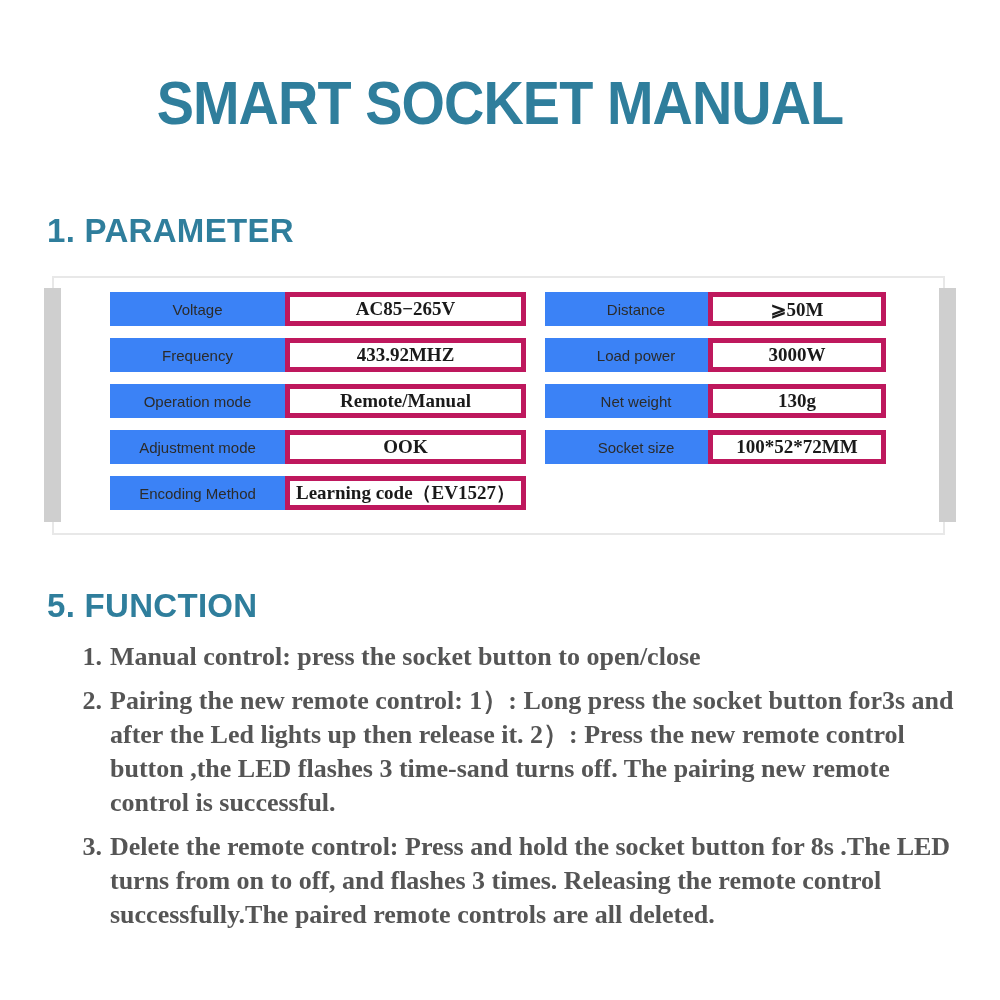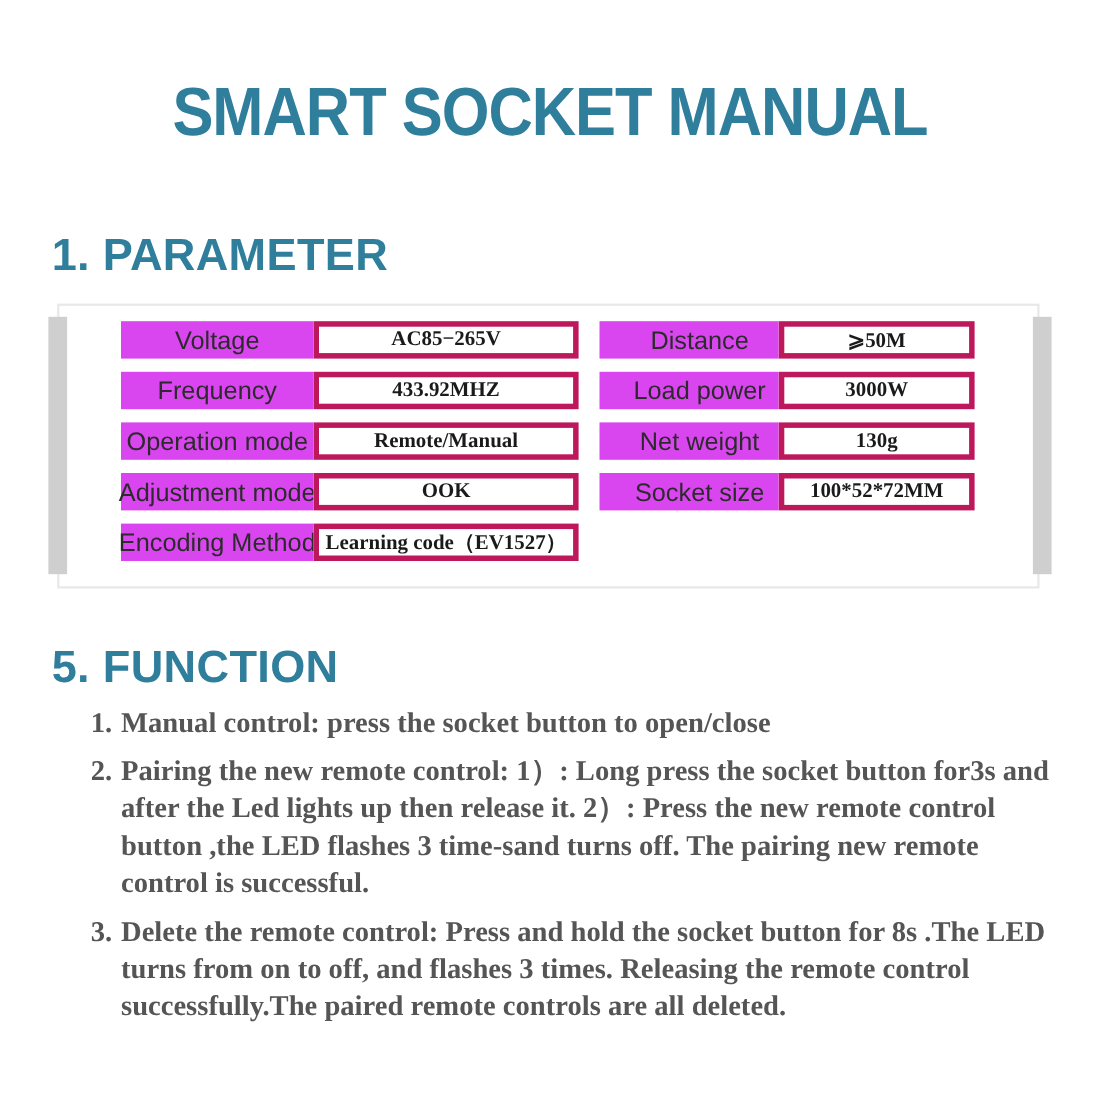--- a/index.html
+++ b/index.html
@@ -32,21 +32,21 @@
     transform-origin: center center;
     white-space: nowrap;
   }
 
   
   .section-heading {
     position: absolute;
     left: 47px;
     font-family: "Liberation Sans", sans-serif;
     font-weight: bold;
-    font-size: 41px;
+    font-size: 33px;
     line-height: 38px;
     color: #2f7e9c;
     letter-spacing: 0.3px;
     white-space: nowrap;
   }
   #heading-parameter { top: 212px; }
   #heading-function  { top: 587px; }
 
   
   .table-frame {
@@ -90,24 +90,24 @@
   .param-row {
     display: flex;
     height: 34px;
   }
   #param-col-left .param-label  { width: 175px; }
   #param-col-left .param-value  { width: 241px; }
   #param-col-right .param-label { width: 163px; padding-left: 19px; }
   #param-col-right .param-value { width: 178px; }
 
   .param-label {
-    background: #d946ef;
+    background: #3b82f6;
     color: #2b2b2b;
     font-family: "Liberation Sans", sans-serif;
-    font-size: 23px;
+    font-size: 15px;
     display: flex;
     align-items: center;
     justify-content: center;
     box-sizing: border-box;
     white-space: nowrap;
   }
   .param-value {
     background: #ffffff;
     border: 5px solid #be185d;
     color: #1a1a1a;

